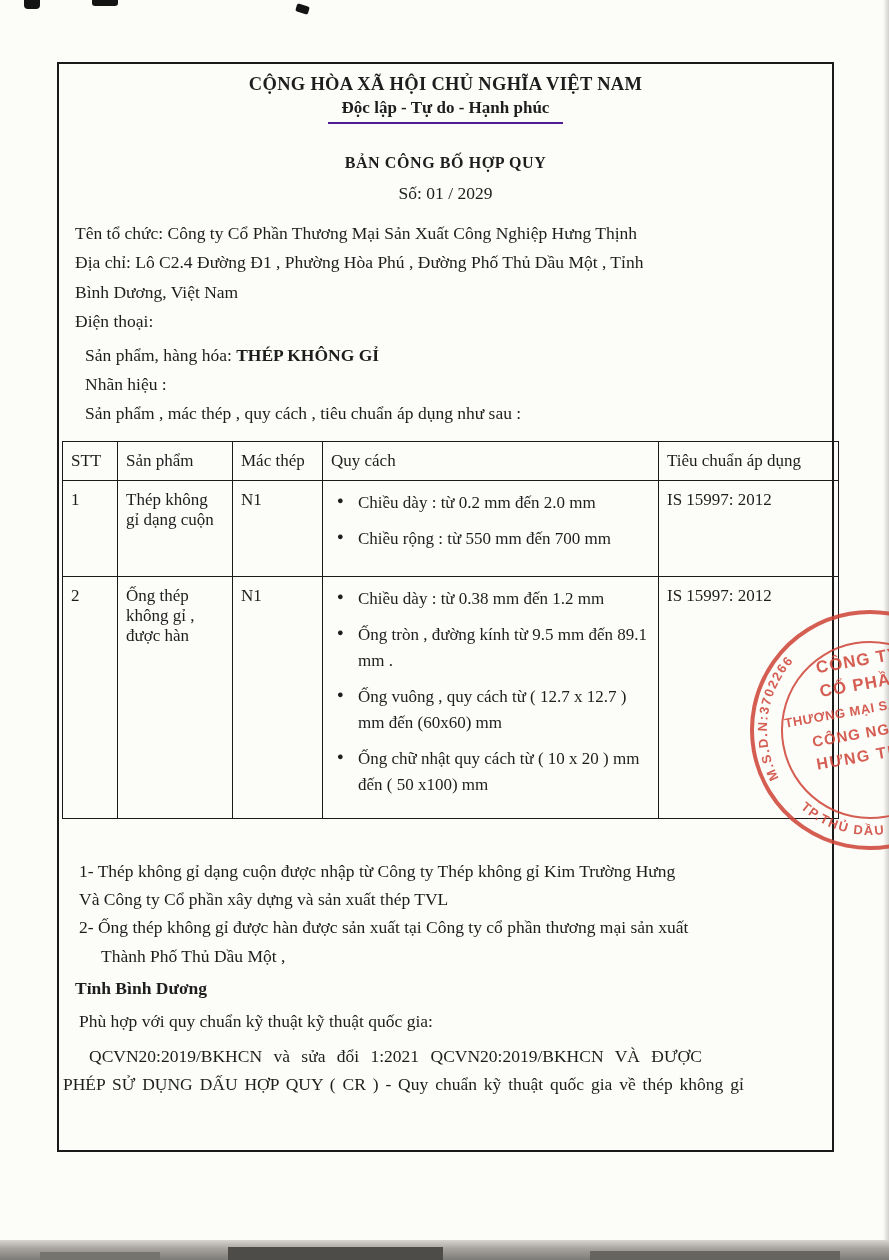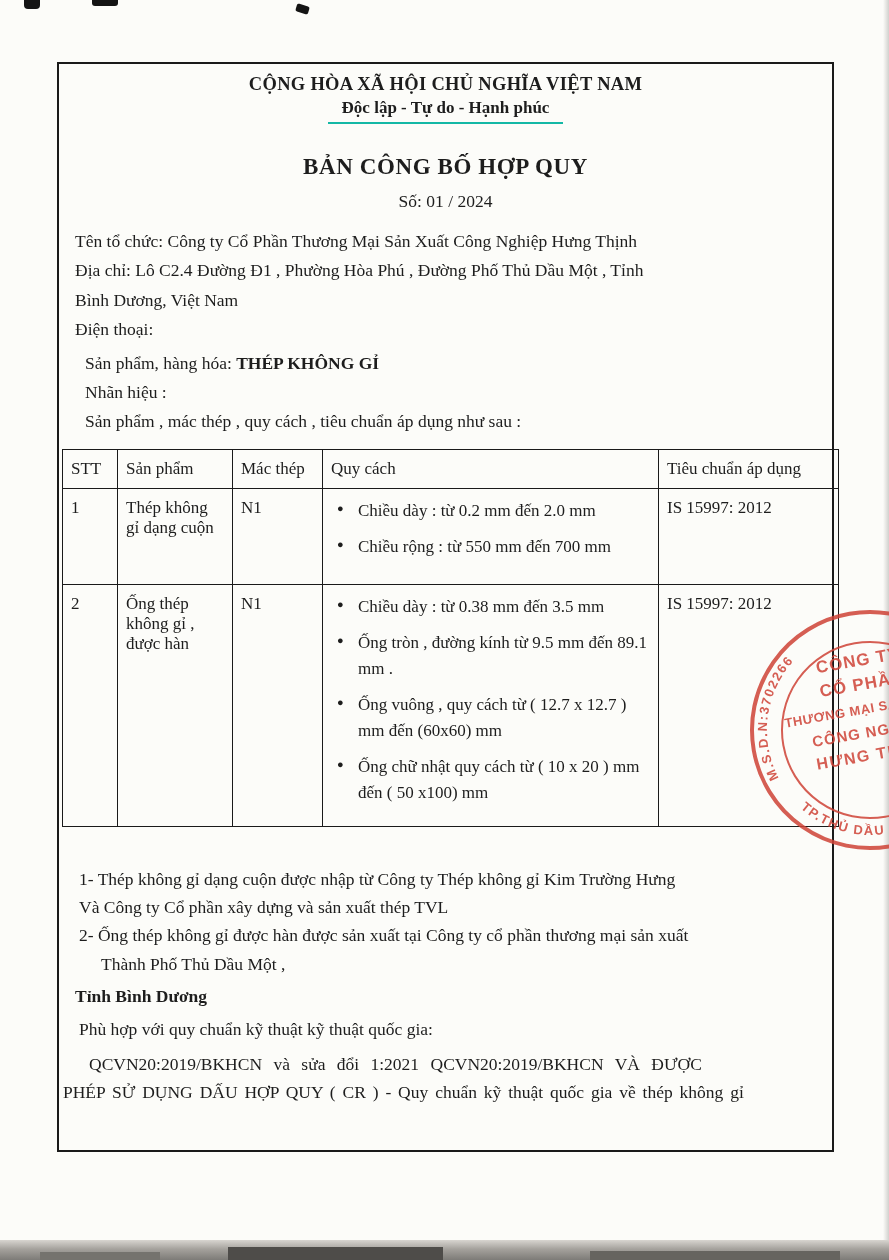--- a/index.html
+++ b/index.html
@@ -22,22 +22,22 @@
   .bdark2 { position:absolute; left:590px; bottom:0; width:250px; height:9px; background:#66645f; }
   .bdark3 { position:absolute; left:40px;  bottom:0; width:120px; height:8px; background:#75736e; }
 
   
   .frame { position:absolute; left:57px; top:62px; width:777px; height:1090px;
            border:2px solid #1a1a1a; padding:6px 16px 0 16px; }
 
   .gov-name { text-align:center; font-weight:bold; font-size:18.5px; letter-spacing:.3px; margin-top:4px; }
   .motto-wrap { text-align:center; margin-top:3px; }
   .motto { display:inline-block; font-weight:bold; font-size:17px;
-           border-bottom:2px solid #14b8a6; padding:0 14px 4px 14px; }
-  .doc-title { text-align:center; font-weight:bold; font-size:23px; letter-spacing:.6px; margin-top:30px; }
+           border-bottom:2px solid #4c1d95; padding:0 14px 4px 14px; }
+  .doc-title { text-align:center; font-weight:bold; font-size:16px; letter-spacing:.6px; margin-top:30px; }
   .doc-number { text-align:center; font-size:17.5px; margin-top:11px; }
 
   .para { font-size:17.5px; line-height:1.68; }
   .info { margin-top:15px; }
   .indent { padding-left:10px; }
   .b { font-weight:bold; }
   .pre-table-gap { margin-top:4px; }
 
   
   table.spec-table { border-collapse:collapse; table-layout:fixed;
@@ -84,21 +84,21 @@
   <div class="edge-right"></div>
 
   <div class="frame">
 
     <div class="gov-name">CỘNG HÒA XÃ HỘI CHỦ NGHĨA VIỆT NAM</div>
     <div class="motto-wrap">
       <span class="motto">Độc lập - Tự do - Hạnh phúc</span>
     </div>
 
     <div class="doc-title">BẢN CÔNG BỐ HỢP QUY</div>
-    <div class="doc-number">Số: 01 / 2024</div>
+    <div class="doc-number">Số: 01 / 2029</div>
 
     <div class="info">
       <div class="para">Tên tổ chức: Công ty Cổ Phần Thương Mại Sản Xuất Công Nghiệp Hưng Thịnh</div>
       <div class="para">Địa chỉ: Lô C2.4 Đường Đ1 , Phường Hòa Phú , Đường Phố Thủ Dầu Một , Tỉnh</div>
       <div class="para">Bình Dương, Việt Nam</div>
       <div class="para">Điện thoại:</div>
       <div class="para indent pre-table-gap">
         <span>Sản phẩm, hàng hóa: </span><span class="b">THÉP KHÔNG GỈ</span>
       </div>
       <div class="para indent">Nhãn hiệu :</div>
@@ -134,21 +134,21 @@
             </ul>
           </td>
           <td>IS 15997: 2012</td>
         </tr>
         <tr class="row2">
           <td class="center">2</td>
           <td class="justify">Ống thép không gỉ , được hàn</td>
           <td class="center">N1</td>
           <td>
             <ul class="specs">
-              <li>Chiều dày : từ 0.38 mm đến 3.5 mm</li>
+              <li>Chiều dày : từ 0.38 mm đến 1.2 mm</li>
               <li>Ống tròn , đường kính từ 9.5 mm đến 89.1 mm .</li>
               <li>Ống vuông , quy cách từ ( 12.7 x 12.7 ) mm đến (60x60) mm</li>
               <li>Ống chữ nhật quy cách từ ( 10 x 20 ) mm đến ( 50 x100) mm</li>
             </ul>
           </td>
           <td>IS 15997: 2012</td>
         </tr>
       </tbody>
     </table>
 

